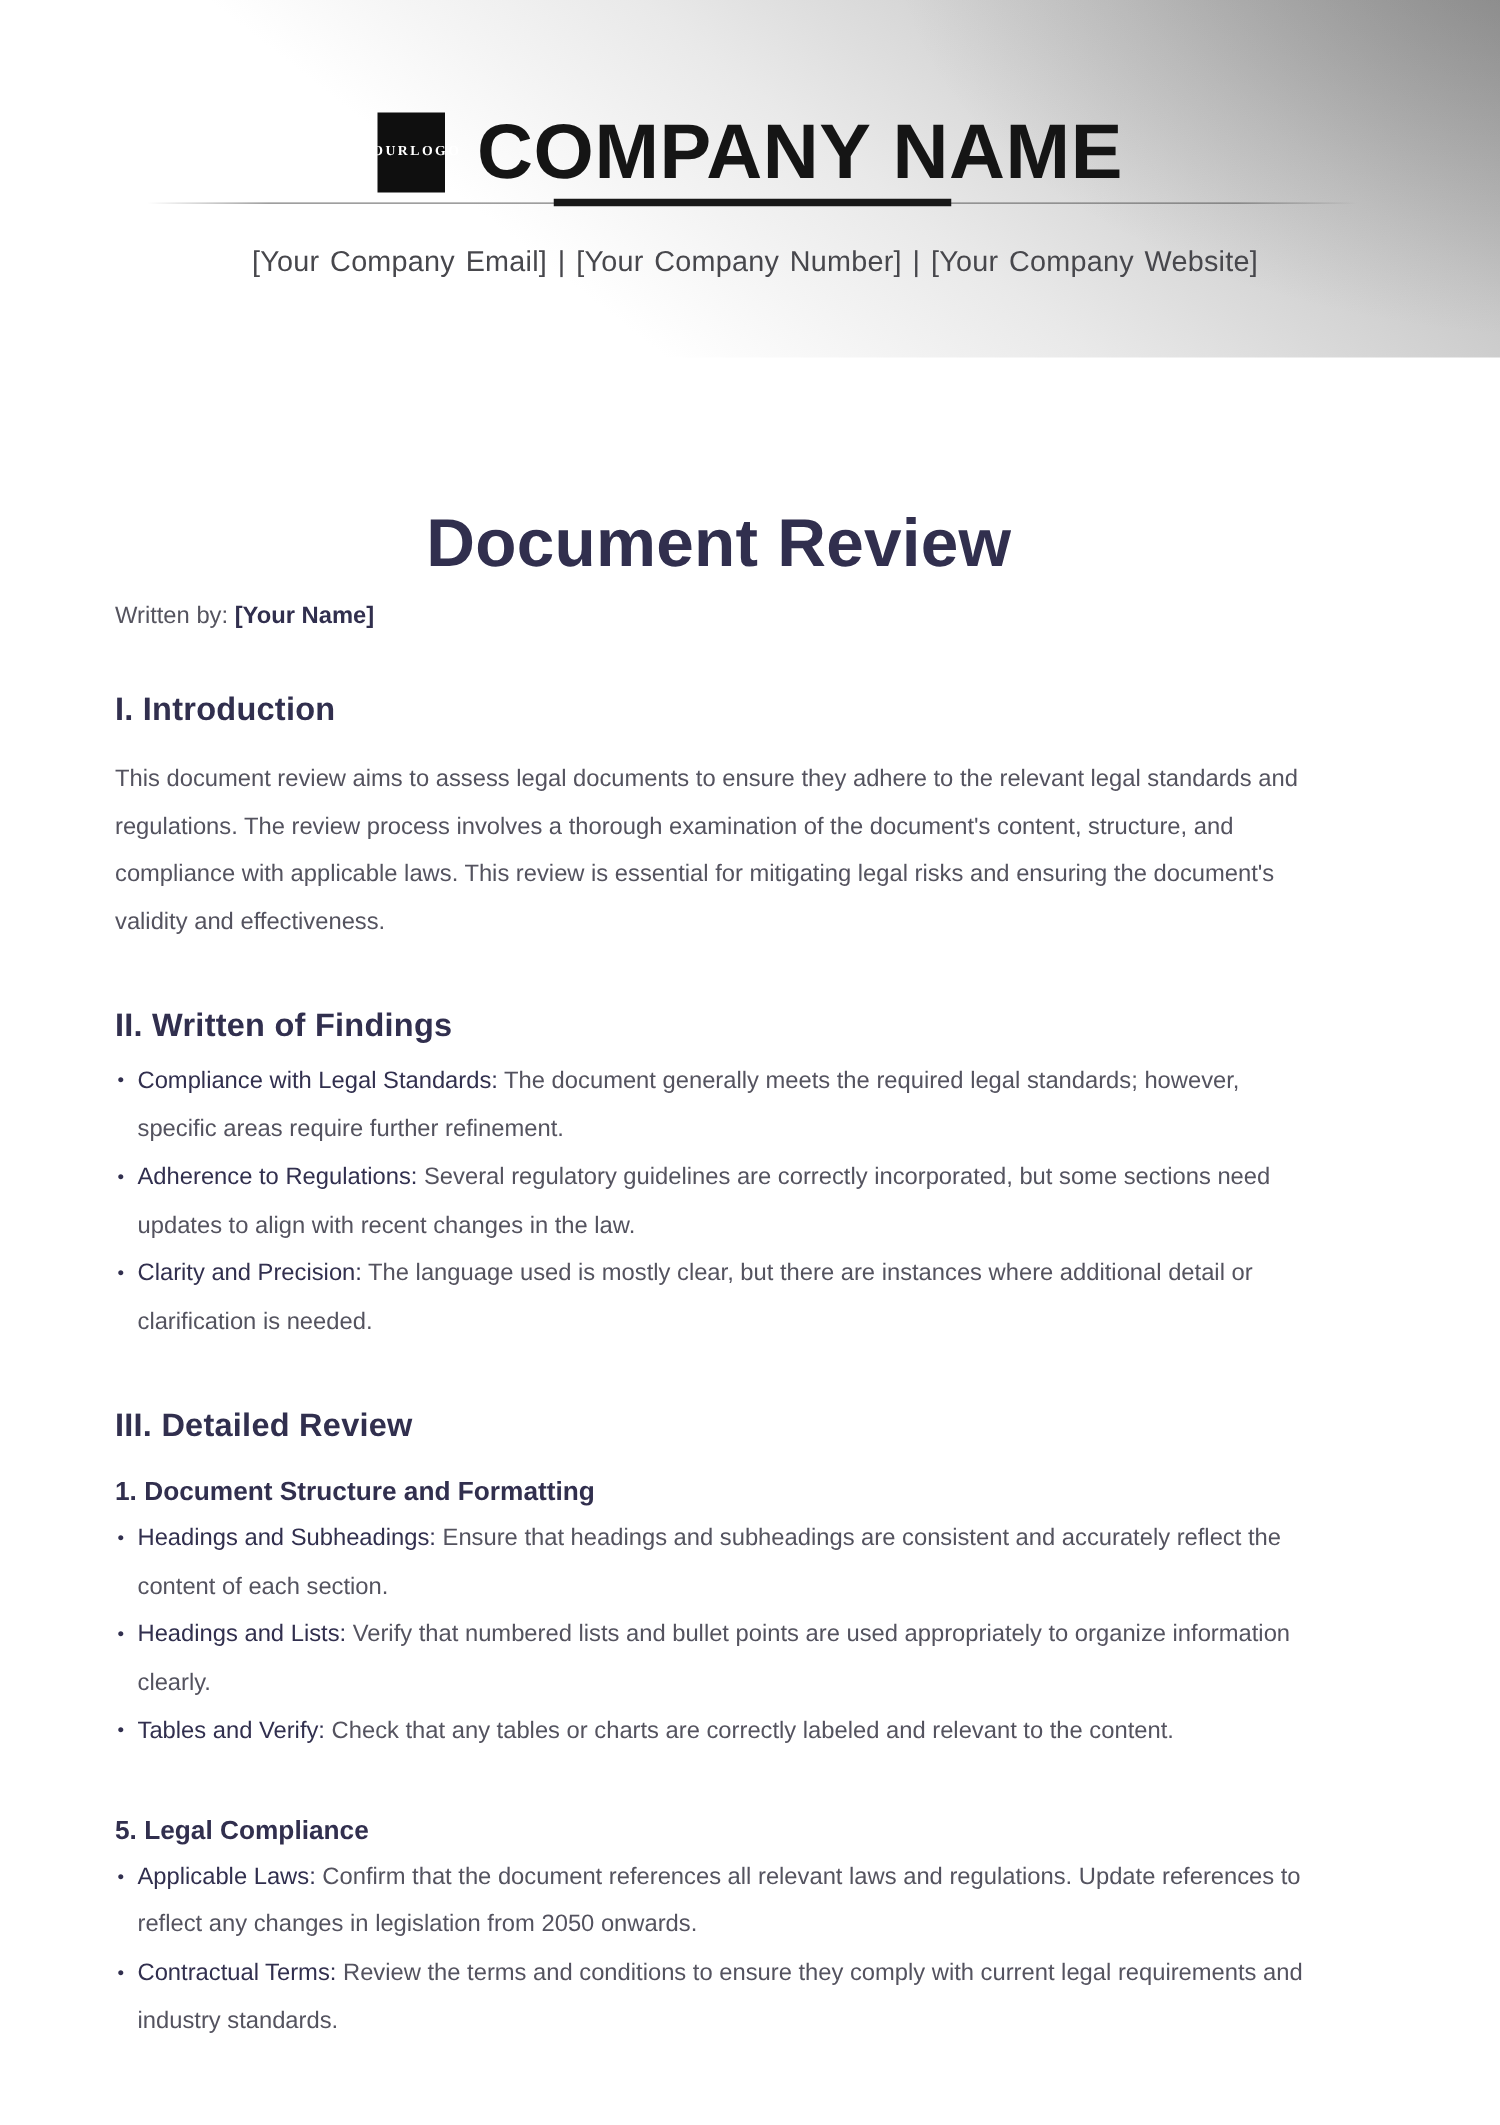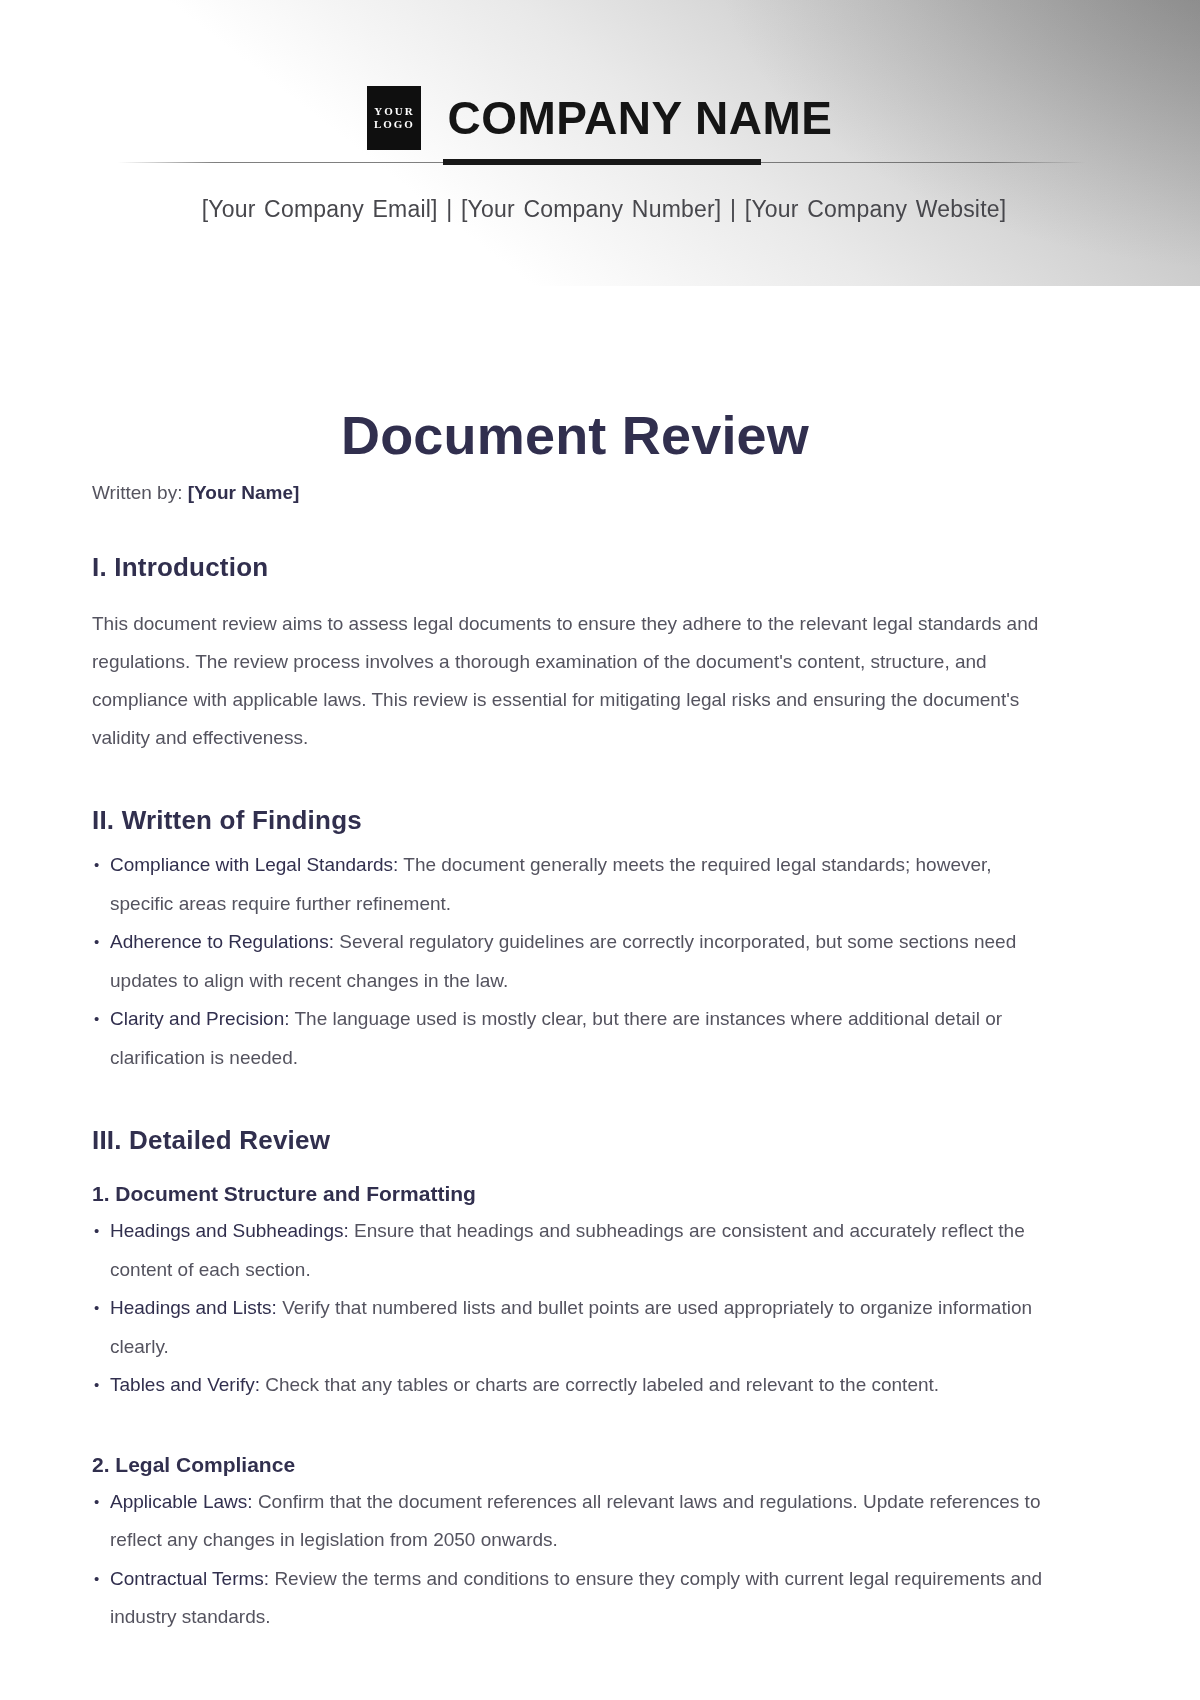--- a/index.html
+++ b/index.html
@@ -30,32 +30,31 @@
     align-items: center;
     gap: 26px;
     padding-top: 86px;
   }
   .logo-box {
     width: 54px;
     height: 64px;
     background: #0f0f0f;
     color: #ffffff;
     display: flex;
-    flex-direction: column;
     align-items: center;
     justify-content: center;
     font-family: "Liberation Serif", "DejaVu Serif", serif;
     font-weight: bold;
     font-size: 11px;
     line-height: 13px;
     letter-spacing: 2px;
     flex: 0 0 auto;
   }
   .company-name {
-    font-size: 46px;
+    font-size: 62px;
     font-weight: 800;
     letter-spacing: 0.5px;
     color: #151515;
     white-space: nowrap;
   }
   .divider-line {
     position: absolute;
     top: 162px;
     left: 118px;
     width: 968px;
@@ -188,20 +187,20 @@
 
     <h2 class="section-heading">III. Detailed Review</h2>
 
     <h3 class="sub-heading first">1. Document Structure and Formatting</h3>
     <ul class="bullet-list tight">
       <li class="bullet-item"><span class="bullet-lead">Headings and Subheadings:</span> <span>Ensure that headings and subheadings are consistent and accurately reflect the content of each section.</span></li>
       <li class="bullet-item"><span class="bullet-lead">Headings and Lists:</span> <span>Verify that numbered lists and bullet points are used appropriately to organize information clearly.</span></li>
       <li class="bullet-item"><span class="bullet-lead">Tables and Verify:</span> <span>Check that any tables or charts are correctly labeled and relevant to the content.</span></li>
     </ul>
 
-    <h3 class="sub-heading">2. Legal Compliance</h3>
+    <h3 class="sub-heading">5. Legal Compliance</h3>
     <ul class="bullet-list tight">
       <li class="bullet-item"><span class="bullet-lead">Applicable Laws:</span> <span>Confirm that the document references all relevant laws and regulations. Update references to reflect any changes in legislation from 2050 onwards.</span></li>
       <li class="bullet-item"><span class="bullet-lead">Contractual Terms:</span> <span>Review the terms and conditions to ensure they comply with current legal requirements and industry standards.</span></li>
     </ul>
 
   </main>
 </div>
 
 </body></html>

